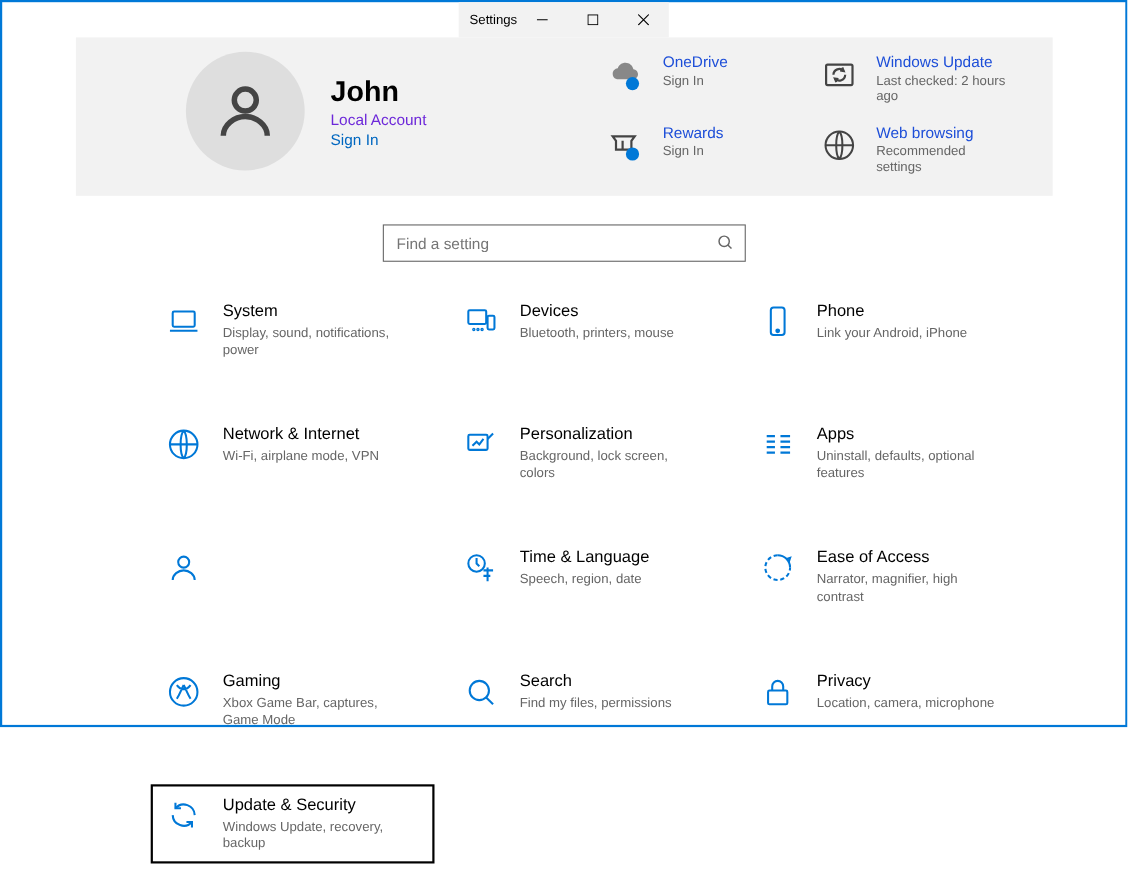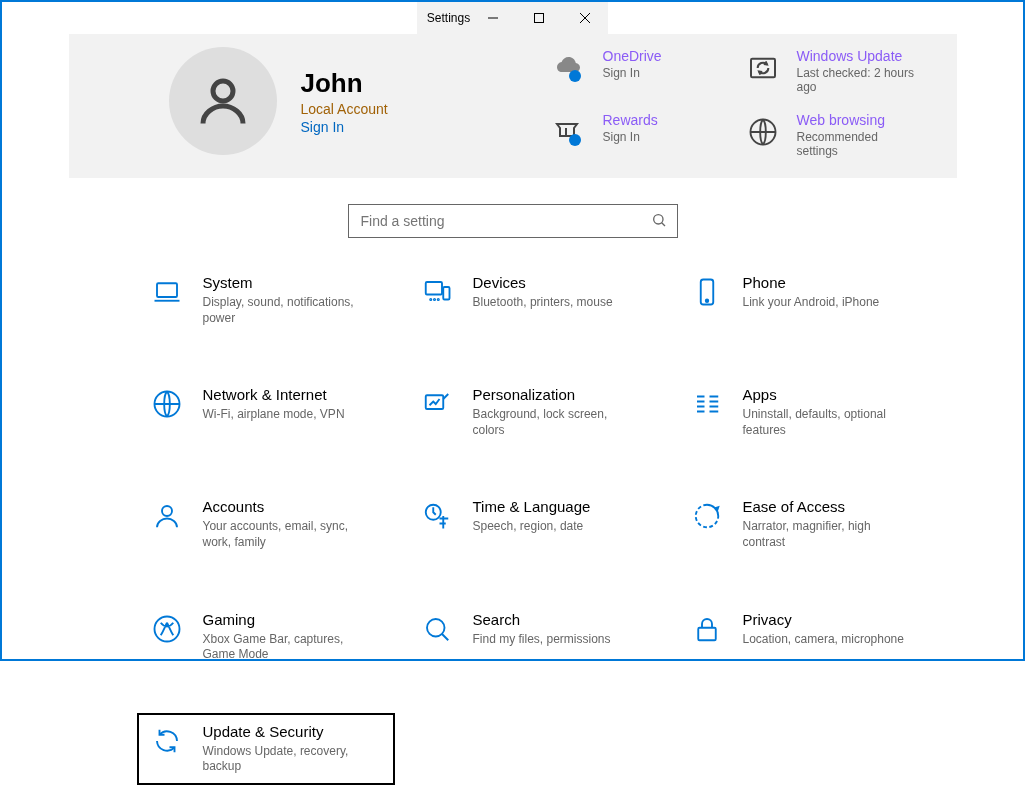--- a/index.html
+++ b/index.html
@@ -58,21 +58,21 @@
     width: 108px;
     height: 108px;
     border-radius: 50%;
     background: #dedede;
     display: flex;
     align-items: center;
     justify-content: center;
   }
   .avatar svg { width: 60px; height: 60px; }
   .account-name { font-size: 26px; font-weight: 600; }
-  .account-sub { font-size: 14px; color: #a16207; margin-top:2px;}
+  .account-sub { font-size: 14px; color: #6d28d9; margin-top:2px;}
   .link { color: #0067c0; cursor: pointer; font-size:14px; margin-top:2px;}
   .tiles {
     flex:1;
     display: grid;
     grid-template-columns: 1fr 1fr;
     column-gap: 20px;
     row-gap: 18px;
     padding-top: 4px;
   }
   .tile {
@@ -81,21 +81,21 @@
     align-items: flex-start;
   }
   .tile-icon {
     width: 40px;
     height: 40px;
     display:flex;
     align-items:center;
     justify-content:center;
     flex-shrink:0;
   }
-  .tile-title { font-size: 14px; color:#8b5cf6; }
+  .tile-title { font-size: 14px; color:#1d4ed8; }
   .tile-sub { font-size: 12px; color: #666; margin-top:2px;}
   .search-wrap {
     display:flex;
     justify-content:center;
     padding: 26px 16px 30px;
   }
   .search {
     width: 330px;
     height: 34px;
     border: 1px solid #666;
@@ -338,24 +338,20 @@
         </div>
     </div>
 
     <div class="cat">
       <div class="cat-icon">
         <svg viewBox="0 0 24 24" fill="none" stroke="currentColor" stroke-width="1.5">
             <circle cx="12" cy="8" r="4"></circle>
             <path d="M4 21c0-4 4-7 8-7s8 3 8 7"></path>
           </svg>
       </div>
-      <div>
-          <div class="cat-title">Accounts</div>
-          <div class="cat-sub">Your accounts, email, sync, work, family</div>
-        </div>
     </div>
 
     <div class="cat">
       <div class="cat-icon">
         <svg viewBox="0 0 24 24" fill="none" stroke="currentColor" stroke-width="1.5">
             <circle cx="9" cy="9" r="6"></circle>
             <path d="M9 5v4l2 2M14 14h7M14 18h5M17 12v10"></path>
           </svg>
       </div>
       <div>

